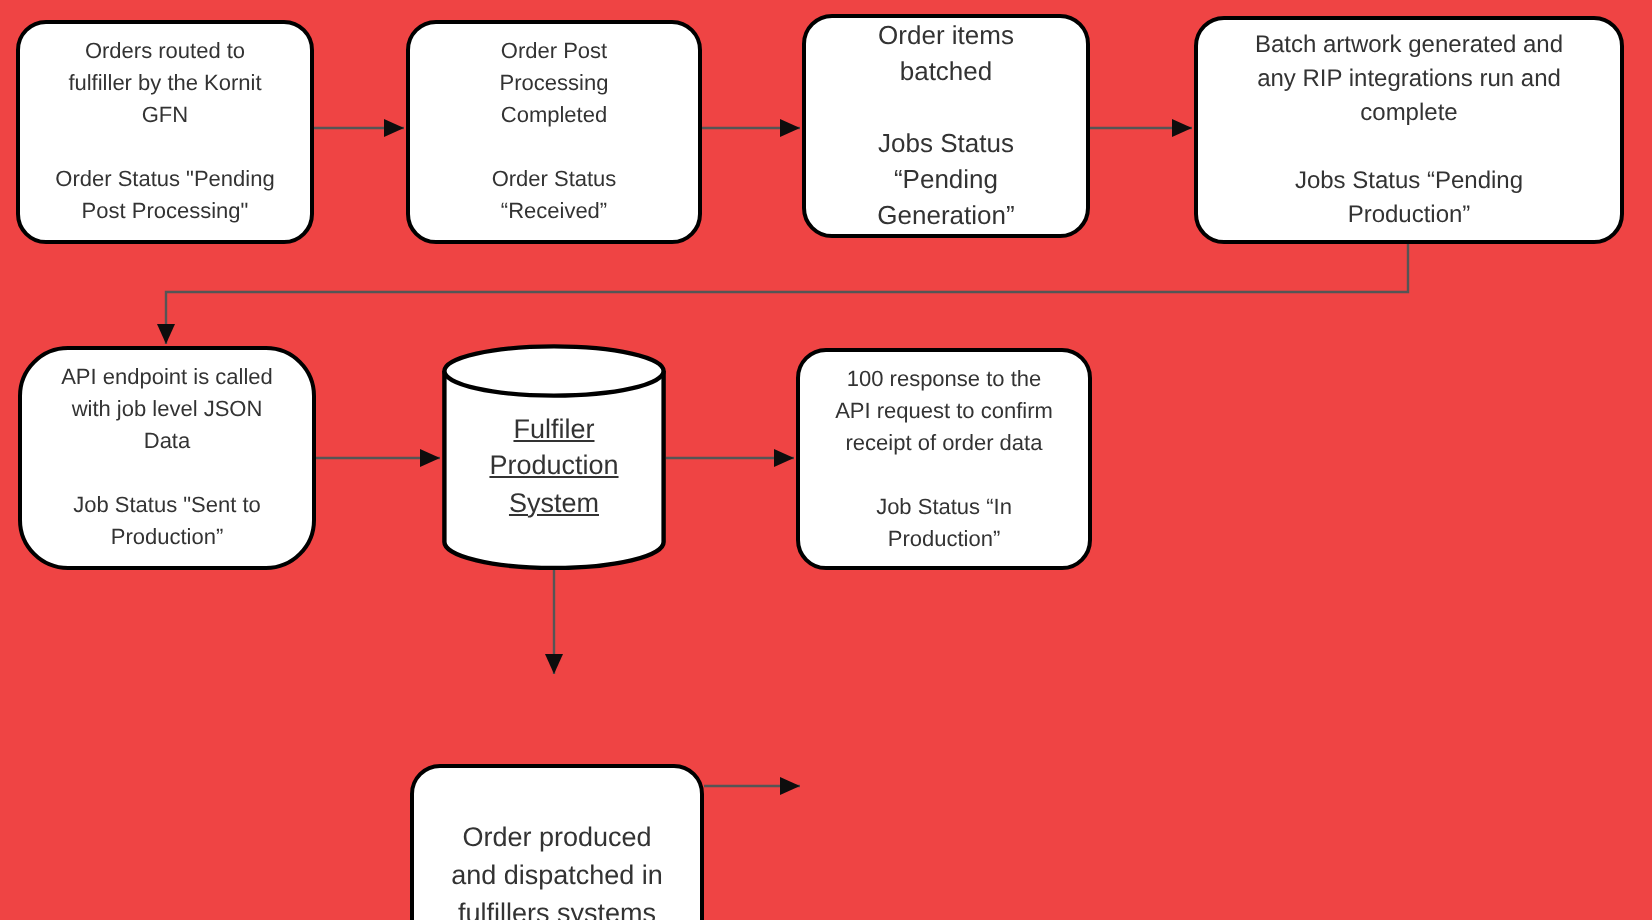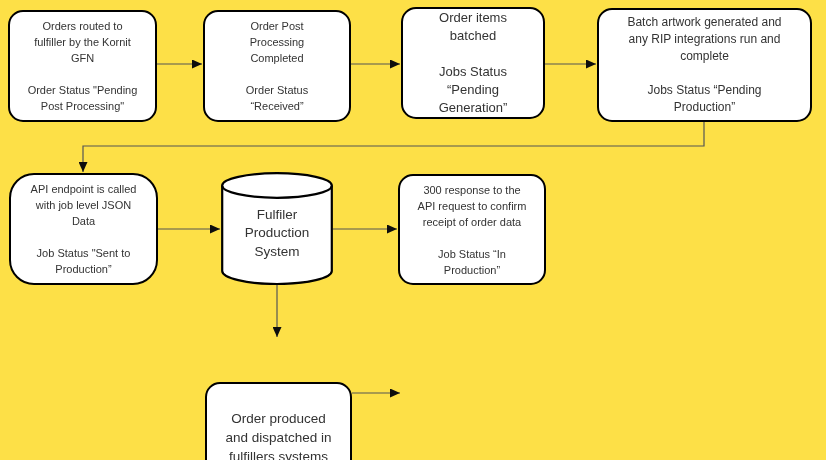--- a/index.html
+++ b/index.html
@@ -1,33 +1,33 @@
 <!DOCTYPE html>
 <html><head>
 <meta charset="utf-8">
 <style>
   html,body{margin:0;padding:0;background:#ededed;font-family:"Liberation Sans",sans-serif;}
-  .canvas{position:relative;width:826px;height:460px;background:#fde047;overflow:hidden;}
+  .canvas{position:relative;width:826px;height:460px;background:#ef4444;overflow:hidden;}
   .edges{position:absolute;left:0;top:0;width:826px;height:460px;pointer-events:none;}
   .node{position:absolute;box-sizing:border-box;display:flex;align-items:center;justify-content:center;
         text-align:center;color:#333;}
   .rect{background:#fff;border:2px solid #000;border-radius:15px;padding:4px 8px;}
   .node .txt{white-space:pre-line;display:block;width:100%;}
   
   .b1{left:8px;  top:10px; width:149px;height:112px;font-size:11px;line-height:16px;}
   .b2{left:203px;top:10px; width:148px;height:112px;font-size:11px;line-height:16px;}
   .b3{left:401px;top:7px;  width:144px;height:112px;font-size:13px;line-height:18px;}
   .b4{left:597px;top:8px;  width:215px;height:114px;font-size:12px;line-height:17px;align-items:flex-end;}
   .b5{left:9px;  top:173px;width:149px;height:112px;font-size:11px;line-height:16px;border-radius:25px;}
   .b7{left:398px;top:174px;width:148px;height:111px;font-size:11px;line-height:16px;}
   .b8{left:205px;top:342px;width:147px;height:110px;font-size:13.5px;line-height:19px;margin-top:40px;}
   .b9{left:401px;top:338px;width:243px;height:110px;font-size:12px;line-height:17.5px;}
   .cyl{left:221px;top:172px;width:112px;height:113px;font-size:13.5px;line-height:18.5px;background:transparent;}
   .cyl svg{position:absolute;left:0;top:0;}
-  .cyl .txt{position:relative;padding-top:10px;}
+  .cyl .txt{position:relative;padding-top:10px;text-decoration:underline;}
 </style>
 </head>
 <body>
 
 <div class="canvas">
 
   <svg class="edges" width="826" height="460" viewBox="0 0 826 460">
     <defs>
       <marker id="arrow" viewBox="0 0 10 9" markerWidth="10" markerHeight="9" refX="10" refY="4.5" orient="auto" markerUnits="userSpaceOnUse">
         <path d="M0,0 L10,4.5 L0,9 Z" fill="#0d0d0d"></path>
@@ -87,21 +87,21 @@
   <div class="node cyl">
     <svg width="112" height="113" viewBox="0 0 112 113">
       <path d="M1.2,13.5 V99 A54.8,13 0 0 0 110.8,99 V13.5" fill="#ffffff" stroke="#000" stroke-width="2.2"></path>
       <ellipse cx="56" cy="13.5" rx="54.8" ry="12.3" fill="#ffffff" stroke="#000" stroke-width="2.2"></ellipse>
     </svg>
     <span class="txt">Fulfiler
 Production
 System</span>
   </div>
   <div class="node rect b7">
-    <span class="txt">300 response to the
+    <span class="txt">100 response to the
 API request to confirm
 receipt of order data
 
 Job Status “In
 Production”</span>
   </div>
 
   <div class="node rect b8">
     <span class="txt">Order produced
 and dispatched in

